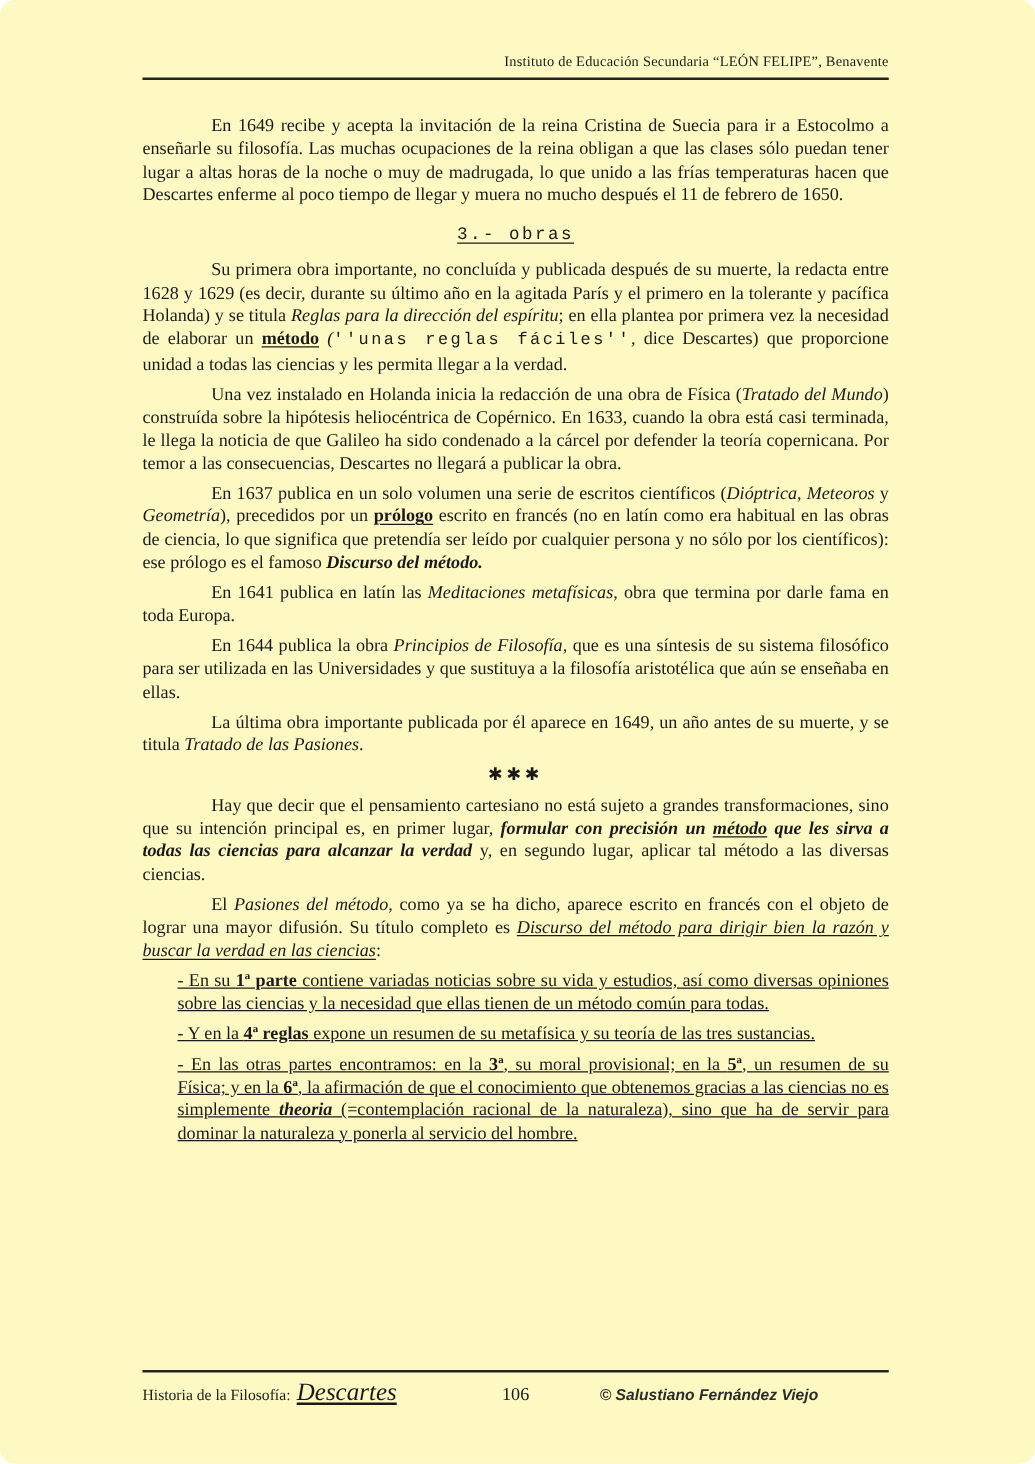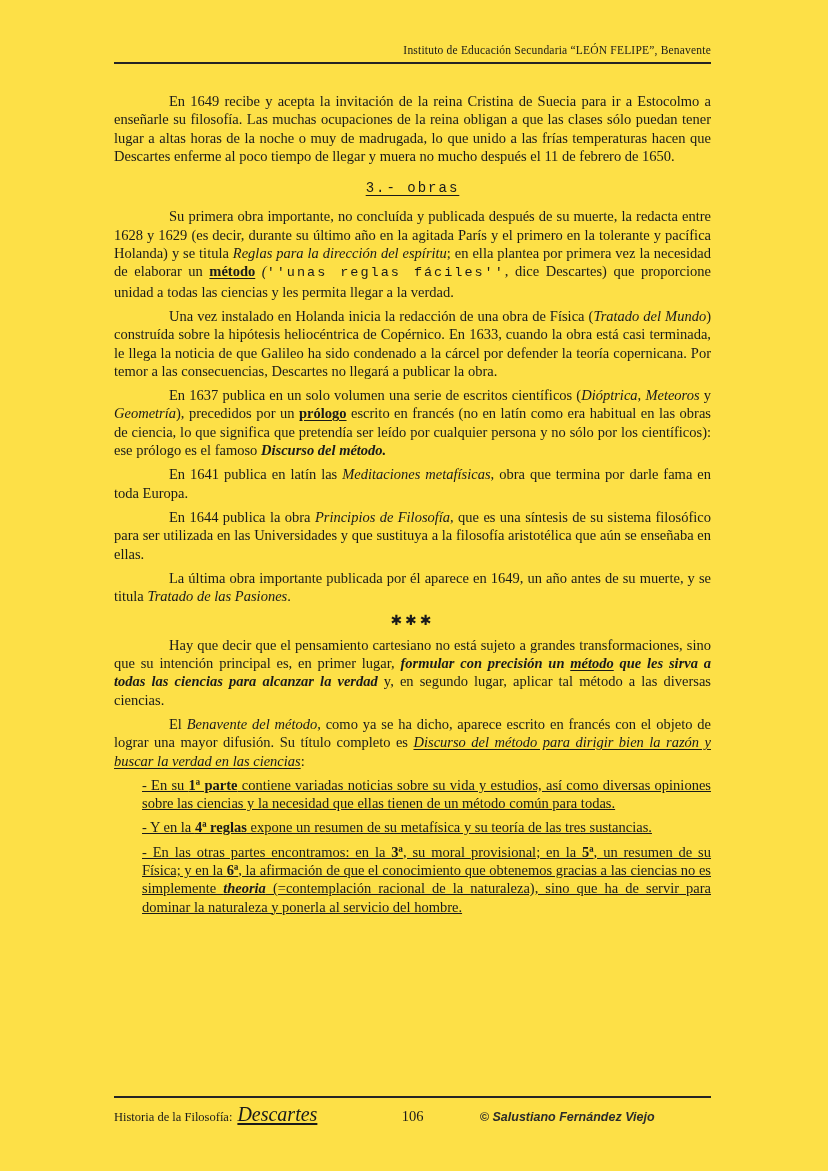--- a/index.html
+++ b/index.html
@@ -4,21 +4,21 @@
 <style>
   html, body { margin: 0; padding: 0; }
   body {
     width: 828px; height: 1171px;
     background: #ffffff;
     font-family: "Liberation Serif", "DejaVu Serif", serif;
     color: #1a1a1a;
     position: relative;
     overflow: hidden;
   }
-  .page { position: absolute; inset: 0; background: #fde047; }
+  .page { position: absolute; inset: 0; background: #fef9c3; border-radius: 12px; }
 
   .page-header {
     position: absolute;
     top: 44px; left: 114px; width: 597px;
     text-align: right;
     font-size: 11.5px;
     letter-spacing: 0.2px;
     border-bottom: 2px solid #242424;
     padding-bottom: 6px;
   }
@@ -95,21 +95,21 @@
       <div class="block paragraph"><span>En 1649 recibe y acepta la invitación de la reina Cristina de Suecia para ir a Estocolmo a enseñarle su filosofía. Las muchas ocupaciones de la reina obligan a que las clases sólo puedan tener lugar a altas horas de la noche o muy de madrugada, lo que unido a las frías temperaturas hacen que Descartes enferme al poco tiempo de llegar y muera no mucho después el 11 de febrero de 1650.</span></div>
       <div class="block heading"><span>3.- obras</span></div>
       <div class="block paragraph"><span>Su primera obra importante, no concluída y publicada después de su muerte, la redacta entre 1628 y 1629 (es decir, durante su último año en la agitada París y el primero en la tolerante y pacífica Holanda) y se titula </span><span class="i">Reglas para la dirección del espíritu</span><span>; en ella plantea por primera vez la necesidad de elaborar un </span><span class="b u">método</span><span class="i"> (</span><span class="m">''unas reglas fáciles''</span><span>, dice Descartes) que proporcione unidad a todas las ciencias y les permita llegar a la verdad.</span></div>
       <div class="block paragraph"><span>Una vez instalado en Holanda inicia la redacción de una obra de Física (</span><span class="i">Tratado del Mundo</span><span>) construída sobre la hipótesis heliocéntrica de Copérnico. En 1633, cuando la obra está casi terminada, le llega la noticia de que Galileo ha sido condenado a la cárcel por defender la teoría copernicana. Por temor a las consecuencias, Descartes no llegará a publicar la obra.</span></div>
       <div class="block paragraph"><span>En 1637 publica en un solo volumen una serie de escritos científicos (</span><span class="i">Dióptrica</span><span>, </span><span class="i">Meteoros</span><span> y </span><span class="i">Geometría</span><span>), precedidos por un </span><span class="b u">prólogo</span><span> escrito en francés (no en latín como era habitual en las obras de ciencia, lo que significa que pretendía ser leído por cualquier persona y no sólo por los científicos): ese prólogo es el famoso </span><span class="b i">Discurso del método.</span></div>
       <div class="block paragraph"><span>En 1641 publica en latín las </span><span class="i">Meditaciones metafísicas</span><span>, obra que termina por darle fama en toda Europa.</span></div>
       <div class="block paragraph"><span>En 1644 publica la obra </span><span class="i">Principios de Filosofía</span><span>, que es una síntesis de su sistema filosófico para ser utilizada en las Universidades y que sustituya a la filosofía aristotélica que aún se enseñaba en ellas.</span></div>
       <div class="block paragraph"><span>La última obra importante publicada por él aparece en 1649, un año antes de su muerte, y se titula </span><span class="i">Tratado de las Pasiones</span><span>.</span></div>
       <div class="block separator"><span>✱✱✱</span></div>
       <div class="block paragraph"><span>Hay que decir que el pensamiento cartesiano no está sujeto a grandes transformaciones, sino que su intención principal es, en primer lugar, </span><span class="b i">formular con precisión un </span><span class="b i u">método</span><span class="b i"> que les sirva a todas las ciencias para alcanzar la verdad</span><span> y, en segundo lugar, aplicar tal método a las diversas ciencias.</span></div>
-      <div class="block paragraph"><span>El </span><span class="i">Benavente del método</span><span>, como ya se ha dicho, aparece escrito en francés con el objeto de lograr una mayor difusión. Su título completo es </span><span class="i u">Discurso del método para dirigir bien la razón y buscar la verdad en las ciencias</span><span>:</span></div>
+      <div class="block paragraph"><span>El </span><span class="i">Pasiones del método</span><span>, como ya se ha dicho, aparece escrito en francés con el objeto de lograr una mayor difusión. Su título completo es </span><span class="i u">Discurso del método para dirigir bien la razón y buscar la verdad en las ciencias</span><span>:</span></div>
       <div class="block bullet"><span>- En su </span><span class="b">1ª parte</span><span> contiene variadas noticias sobre su vida y estudios, así como diversas opiniones sobre las ciencias y la necesidad que ellas tienen de un método común para todas.</span></div>
       <div class="block bullet"><span>- Y en la </span><span class="b">4ª reglas</span><span> expone un resumen de su metafísica y su teoría de las tres sustancias.</span></div>
       <div class="block bullet"><span>- En las otras partes encontramos: en la </span><span class="b">3ª</span><span>, su moral provisional; en la </span><span class="b">5ª</span><span>, un resumen de su Física; y en la </span><span class="b">6ª</span><span>, la afirmación de que el conocimiento que obtenemos gracias a las ciencias no es simplemente </span><span class="b i">theoria</span><span> (=contemplación racional de la naturaleza), sino que ha de servir para dominar la naturaleza y ponerla al servicio del hombre.</span></div>
     </main>
 
   <div class="page-footer">
     <span class="footer-left">
       <span>Historia de la Filosofía:</span><span class="footer-subject">Descartes</span>
     </span>
     <span class="footer-center">106</span>

